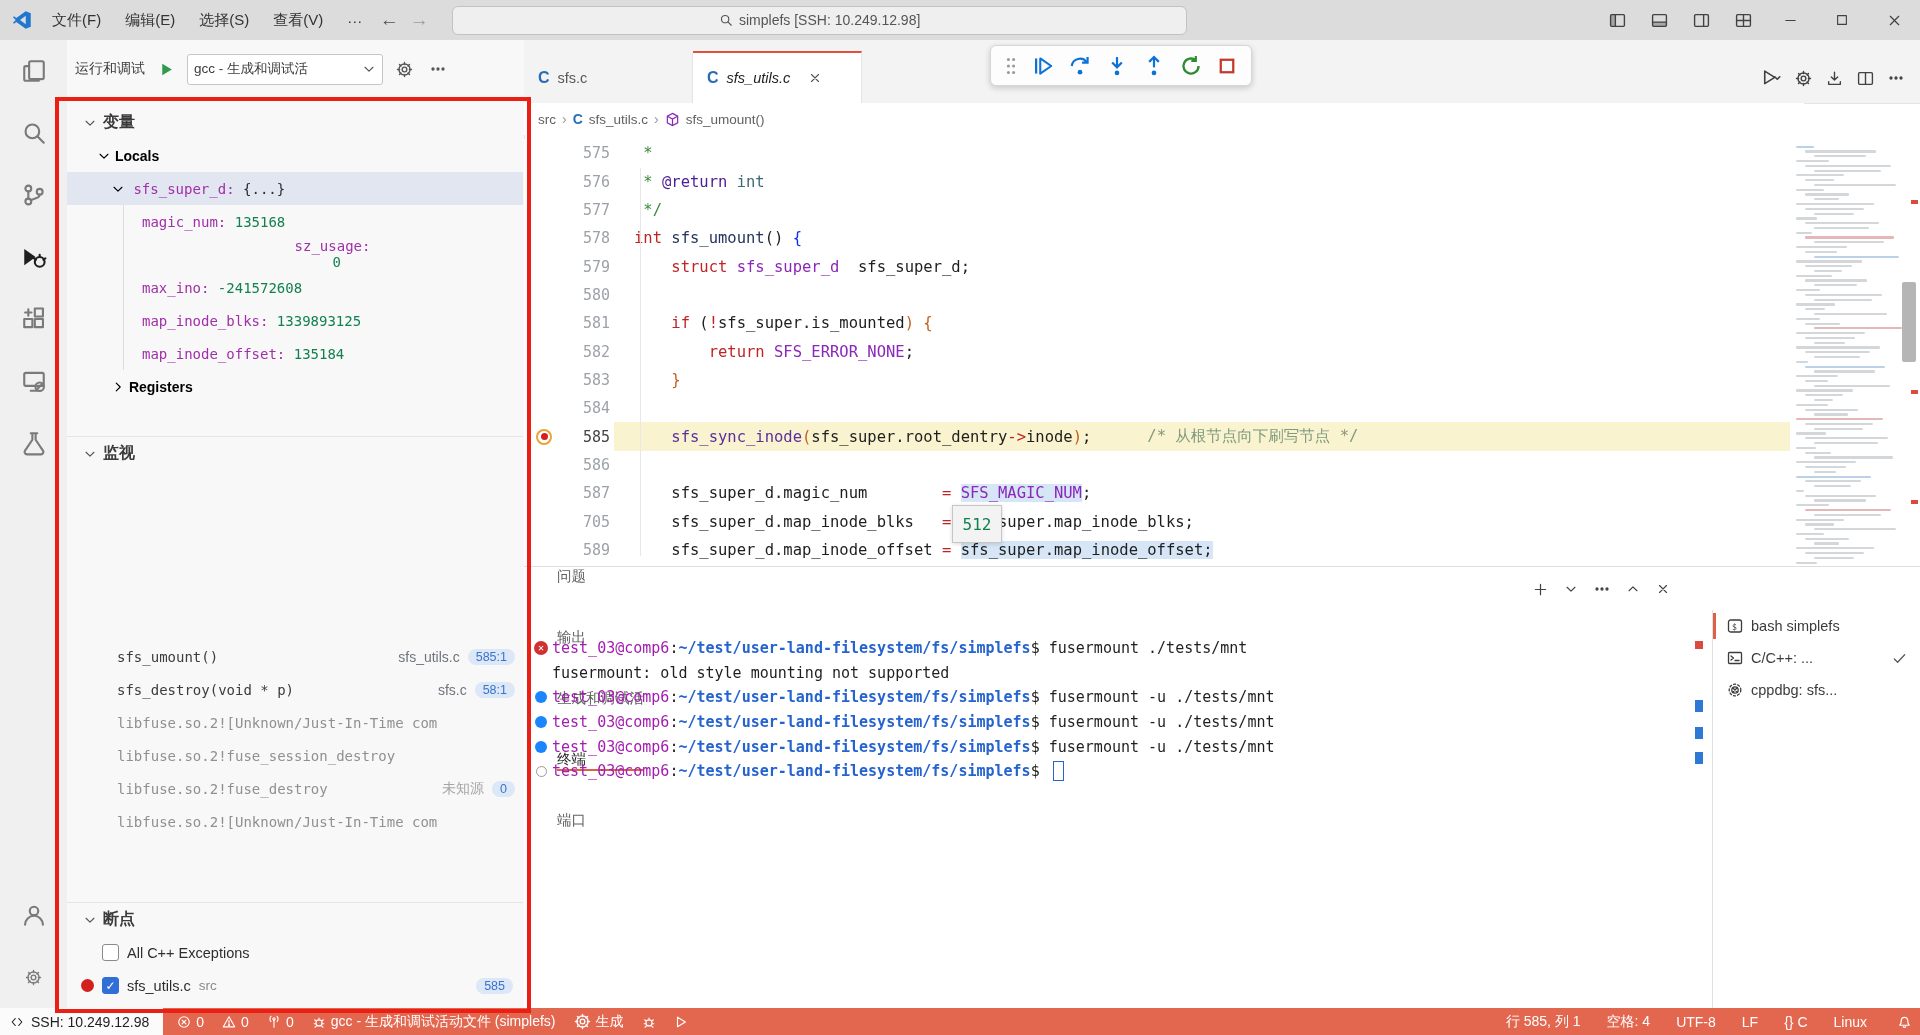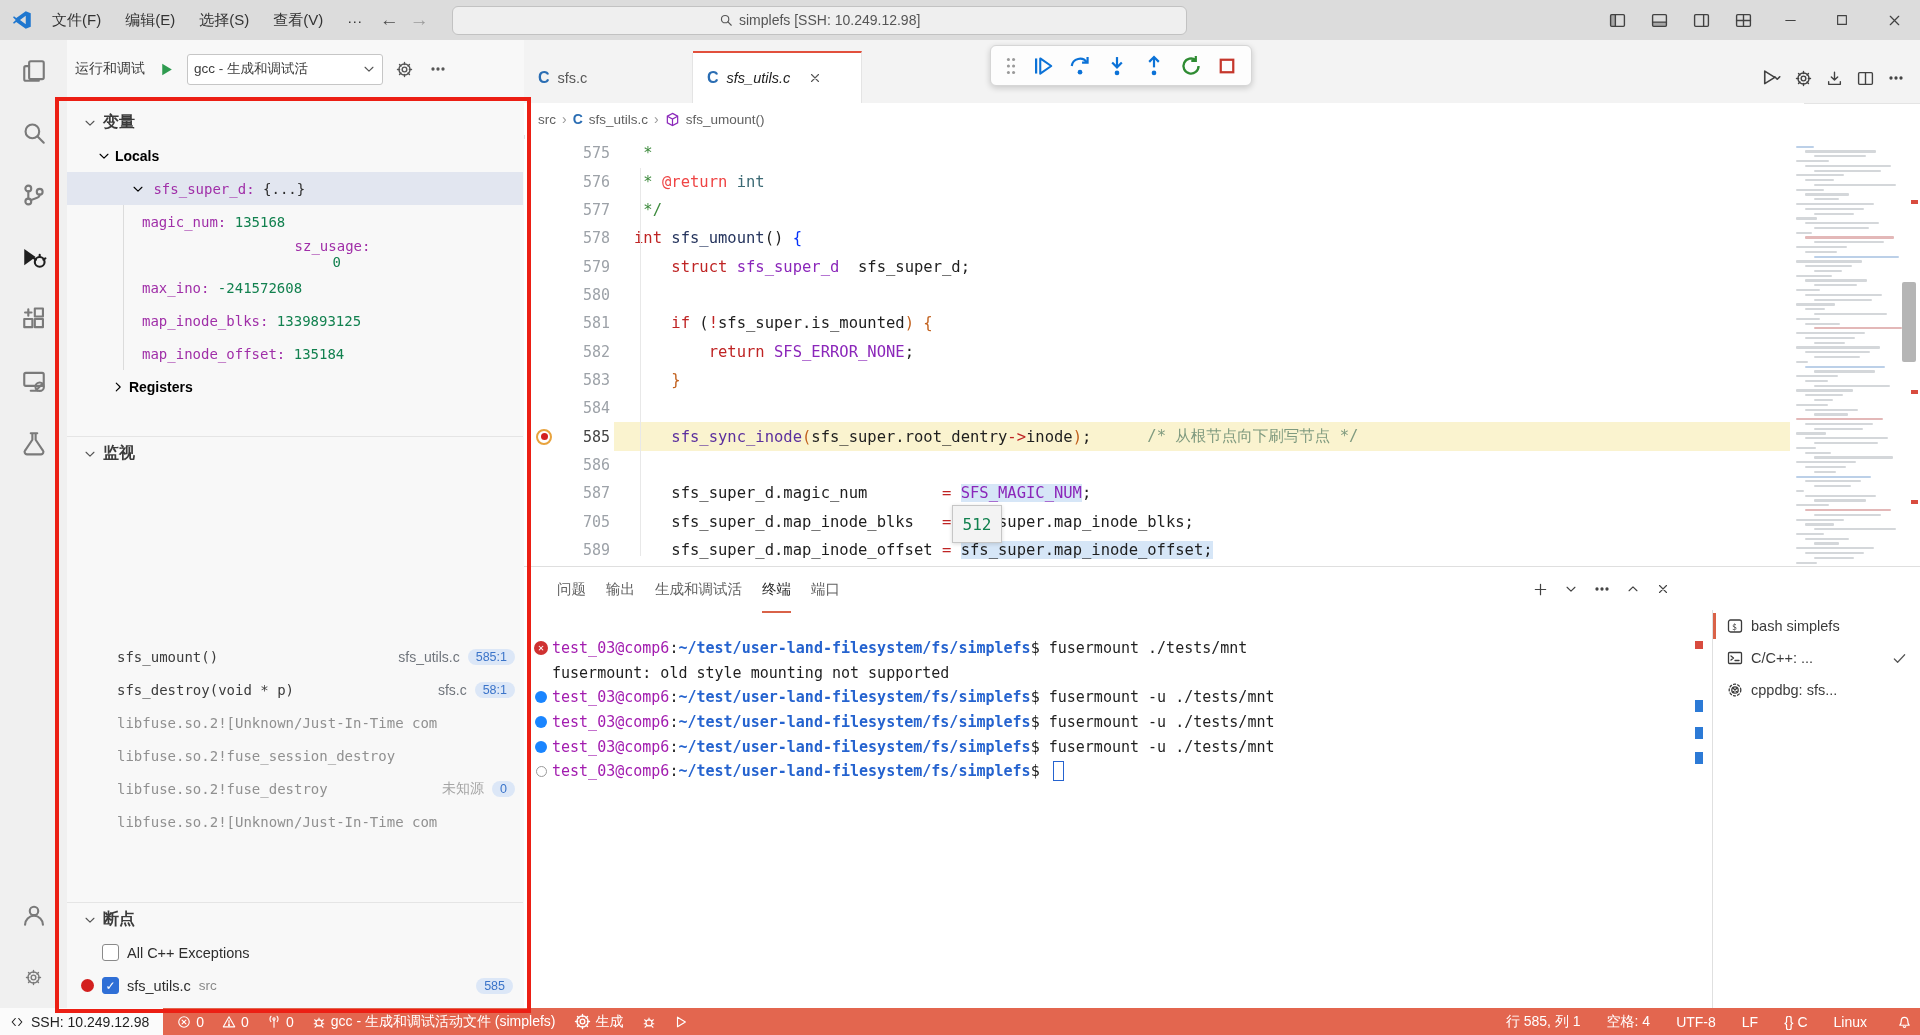--- a/index.html
+++ b/index.html
@@ -58,21 +58,21 @@
   .crow{height:28.35px;display:flex;align-items:center;white-space:pre;}
   .cg{width:90px;flex:0 0 90px;display:flex;align-items:center;justify-content:flex-end;padding-right:4px;box-sizing:border-box;position:relative;}
   .ln{color:#9da2a8;font-size:15px;width:44px;text-align:right;}
   .ln.on{color:#444;}
   .ct{padding-left:20px;flex:1;height:100%;display:flex;align-items:center;white-space:pre;}
   .crow.cur .ct{background:#faf3cf;}
   .bpicon{position:absolute;left:12px;width:16px;height:16px;border-radius:50%;border:2.5px solid #e8a33d;box-sizing:border-box;display:flex;align-items:center;justify-content:center;}
   .bpicon i{width:7px;height:7px;border-radius:50%;background:#d3201f;}
   .tk-c{color:#3c8a3c}.tk-c2{color:#7f9a7f}.tk-k{color:#bf2424}.tk-t{color:#8b27ba}
   .tk-f1{color:#26355e}.tk-f2{color:#5b2f9e}.tk-b1{color:#0431fa}.tk-b2{color:#c2611e}
-  .tk-o{color:#bf2424}.tk-d{color:#1e1e1e}.tk-g{color:#ef4444}.tk-m{color:#3d6a75}
+  .tk-o{color:#bf2424}.tk-d{color:#1e1e1e}.tk-g{color:#4c1d95}.tk-m{color:#3d6a75}
   .hl{background:#d6e6f7;}
   #dbg-float{left:990px;top:45px;width:248px;height:39px;background:#fdfdfd;border:1px solid #d6d6d6;border-radius:6px;box-shadow:0 2px 6px rgba(0,0,0,.18);display:flex;align-items:center;justify-content:space-around;z-index:20;padding:0 6px;}
   #value-tooltip{left:952px;top:505px;width:48px;height:36px;background:#f3f3f3;border:1px solid #c6c6c6;box-shadow:0 1px 4px rgba(0,0,0,.15);display:flex;align-items:center;justify-content:center;font-family:"DejaVu Sans Mono",monospace;font-size:16px;color:#12814f;z-index:15;}
   #minimap{left:1790px;top:139px;width:118px;height:427px;background:#fff;overflow:hidden;padding-top:4px;}
   .mm-bar{height:2.2px;margin:2.6px 0 0 6px;background:#d4d7da;border-radius:1px;}
   #mm-slider{left:1902px;top:282px;width:14px;height:80px;background:rgba(90,90,90,.45);border-radius:2px;z-index:6;}
   .ruler-mark{position:absolute;left:1911px;width:7px;height:4px;background:#d84b3e;z-index:6;}
   #indent-guide{left:640px;top:168px;width:1px;height:388px;background:#e8e8e8;}
   
   #panel{left:524px;top:566px;width:1396px;height:442px;background:#fff;border-top:1px solid #dfdfdf;}
@@ -283,21 +283,21 @@
       </span>
     <span>变量</span>
   </div>
   <div class="tree-row" style="padding-left:30px;font-family:'Liberation Sans',sans-serif;font-weight:bold;">
     <span class="chev">
         <svg width="14" height="14" viewBox="0 0 16 16" fill="none" stroke="currentColor" stroke-width="1.3" stroke-linecap="round" stroke-linejoin="round">
           <path d="M3.5 6l4.5 4.5L12.5 6"></path>
         </svg>
       </span>&nbsp;<span>Locals</span>
   </div>
-  <div class="tree-row sel-row" style="padding-left:64px;">
+  <div class="tree-row sel-row" style="padding-left:44px;">
     <span class="chev">
         <svg width="14" height="14" viewBox="0 0 16 16" fill="none" stroke="currentColor" stroke-width="1.3" stroke-linecap="round" stroke-linejoin="round">
           <path d="M3.5 6l4.5 4.5L12.5 6"></path>
         </svg>
       </span>&nbsp;<span class="vname">sfs_super_d:</span>&nbsp;<span class="vdark">{...}</span>
   </div>
   <div id="var-children" style="border-left:1px solid #dcdcdc;margin-left:56px;">
       <div class="tree-row" style="padding-left: 18px;">
         <span class="vname">magic_num:</span>
         <span class="vval">&nbsp;135168</span>
@@ -626,21 +626,21 @@
     <div class="mm-bar" style="width: 40px; margin-left: 24px;"></div>
     <div class="mm-bar" style="width: 21px; margin-left: 6px;"></div>
   </div>
 <div id="mm-slider" class="abs"></div>
 <div class="ruler-mark" style="top:200px"></div>
 <div class="ruler-mark" style="top:390px"></div>
 <div class="ruler-mark" style="top:500px"></div>
 
 <div id="panel" class="abs">
   <div id="panel-tabs">
-    <span id="ptabs-holder" style="display:flex;gap:20px;height:100%;">
+    <span id="ptabs-holder" style="display:flex;gap:40px;height:100%;flex-direction:column;">
         <span class="ptab">问题</span>
         <span class="ptab">输出</span>
         <span class="ptab">生成和调试活</span>
         <span class="ptab active">终端</span>
         <span class="ptab">端口</span>
       </span>
     <div id="panel-actions">
       <span>
           <svg width="15" height="15" viewBox="0 0 16 16" fill="none" stroke="currentColor" stroke-width="1.3" stroke-linecap="round" stroke-linejoin="round">
             <path d="M8 2.5v11M2.5 8h11"></path>

